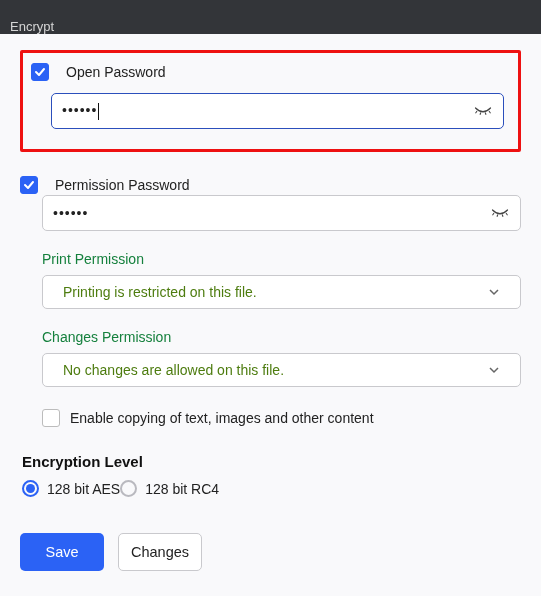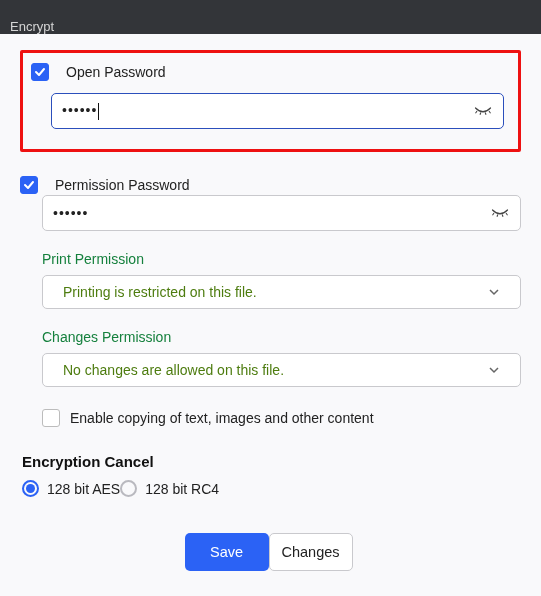--- a/index.html
+++ b/index.html
@@ -156,21 +156,22 @@
   }
   .radio.on { border-color: #2b62f5; }
   .radio.on::after {
     content: "";
     width: 9px; height: 9px;
     background: #2b62f5;
     border-radius: 50%;
   }
   .footer {
     display: flex;
-    justify-content: center;
+    justify-content: flex-start;
+    gap: 14px;
     padding-right: 4px;
   }
   .btn {
     min-width: 84px;
     height: 38px;
     border-radius: 5px;
     font-size: 14.5px;
     cursor: pointer;
     display: flex;
     align-items: center;
@@ -274,21 +275,21 @@
           </svg>
         </span>
     </div>
 
     <div class="copy-row">
       <div class="checkbox empty"></div>
       <span class="label">Enable copying of text, images and other content</span>
     </div>
   </div>
 
-  <div class="enc-title">Encryption Cancel</div>
+  <div class="enc-title">Encryption Level</div>
   <div class="radio-row">
     <div class="radio-item">
       <div class="radio on"></div>
       <span>128 bit AES</span>
     </div>
     <div class="radio-item">
       <div class="radio"></div>
       <span>128 bit RC4</span>
     </div>
   </div>

